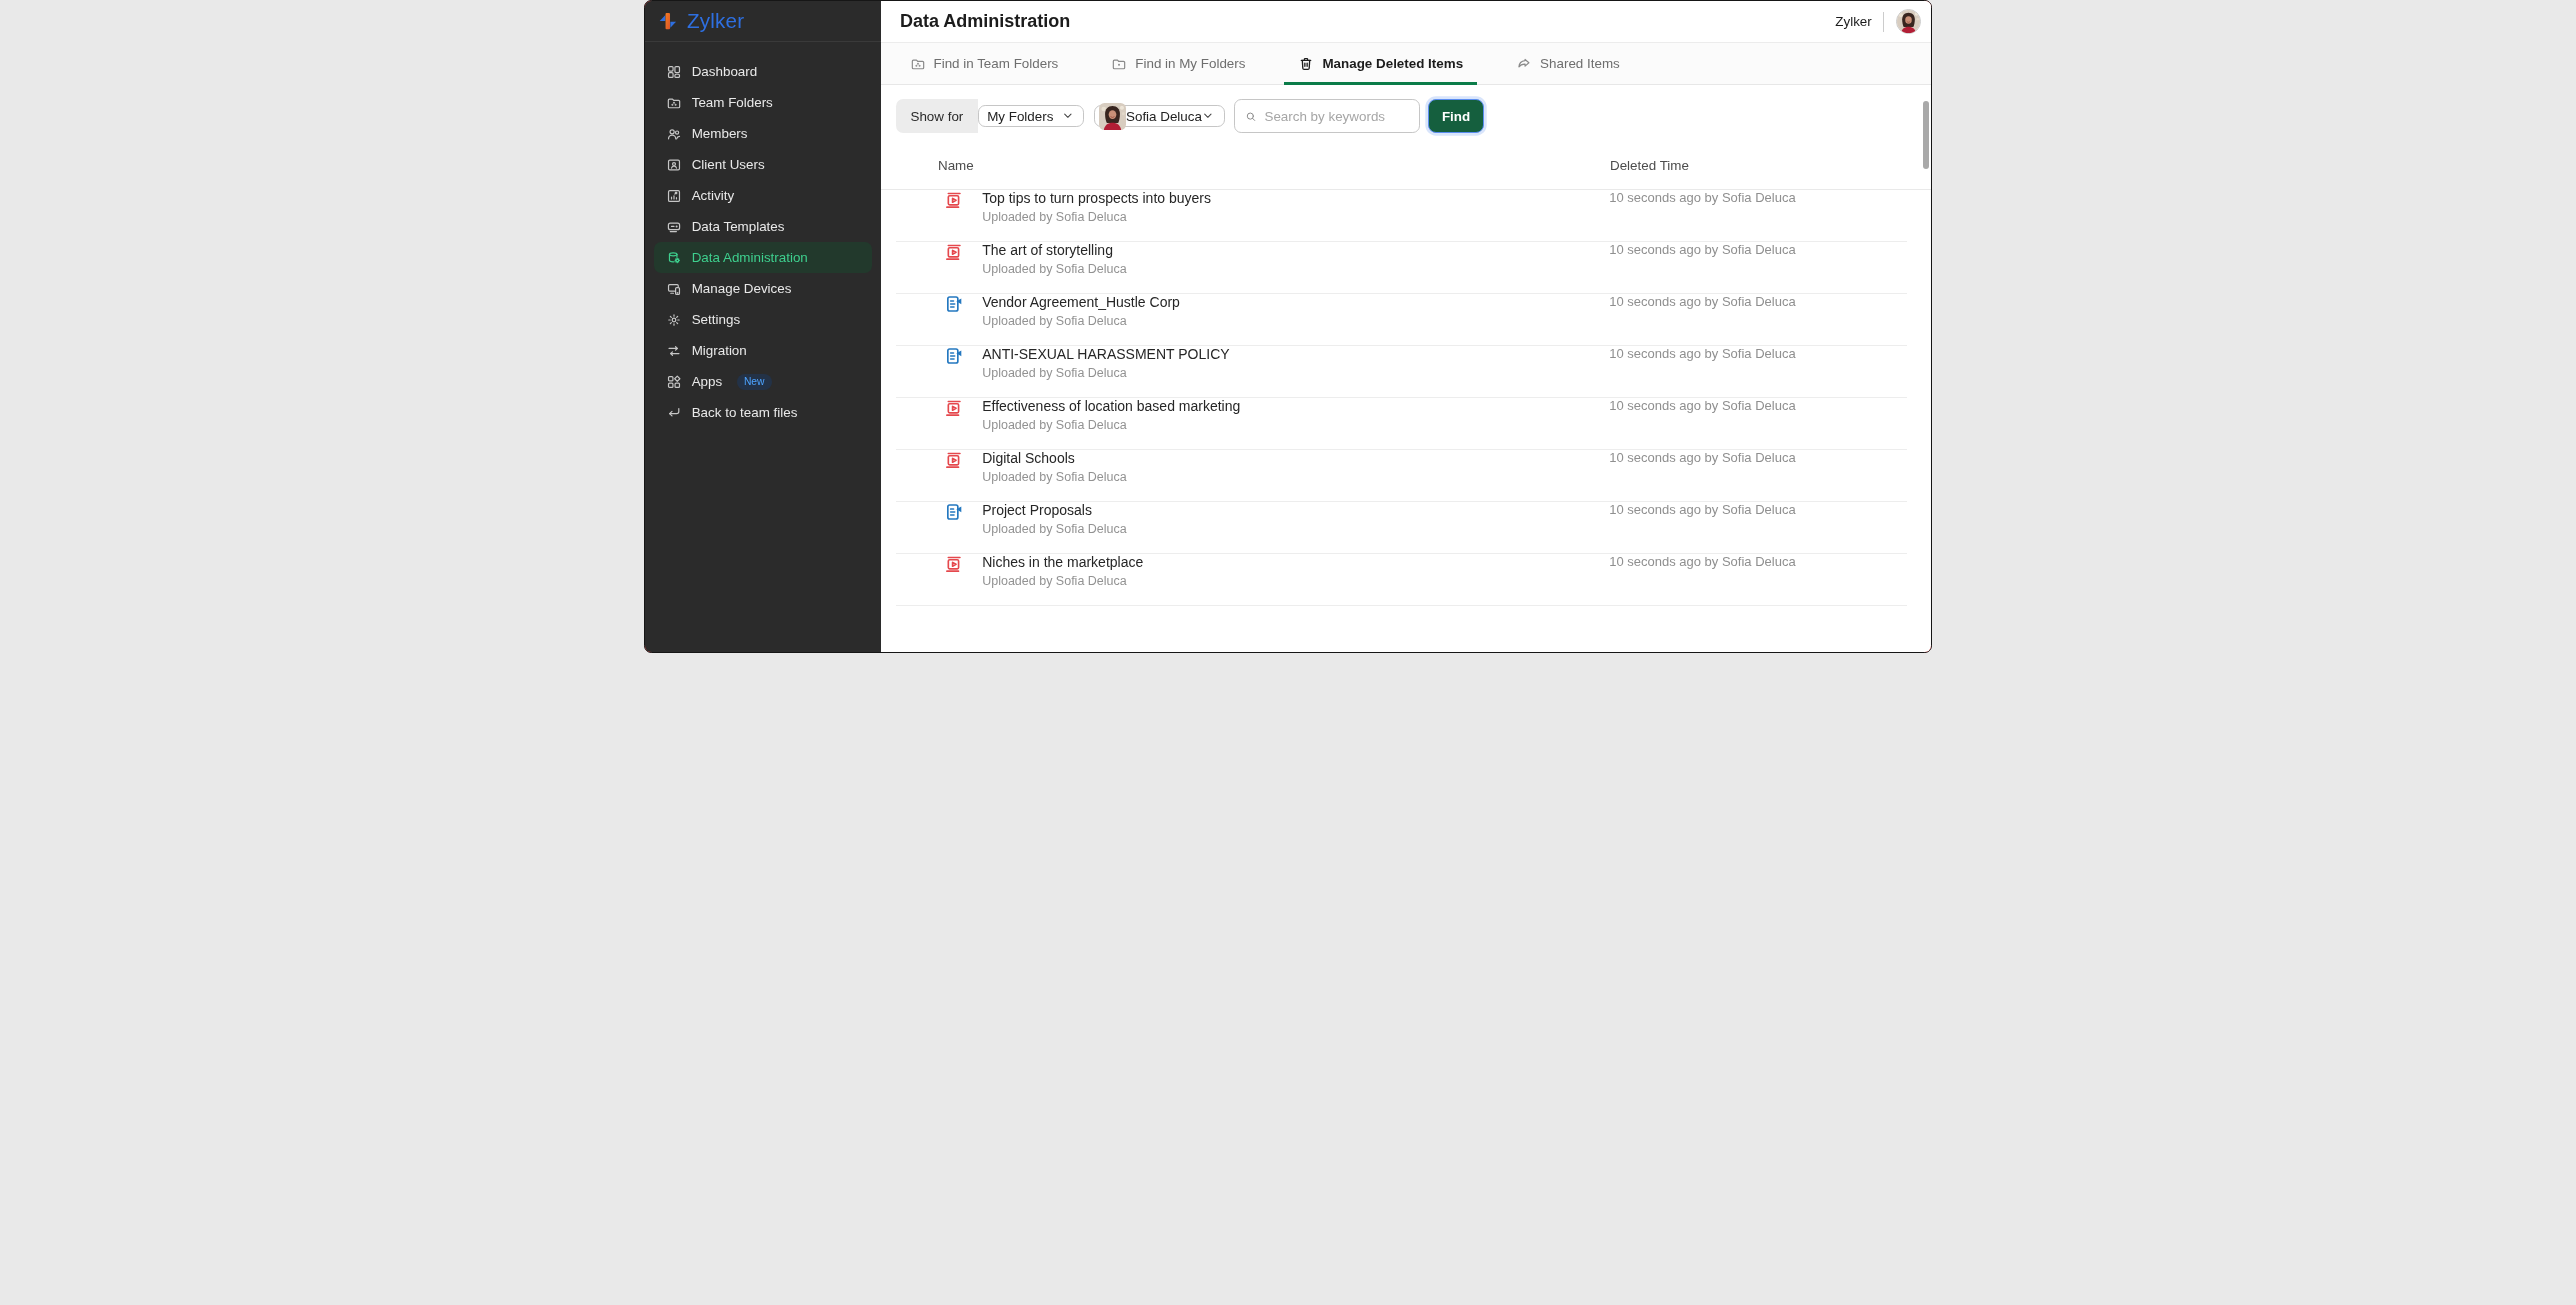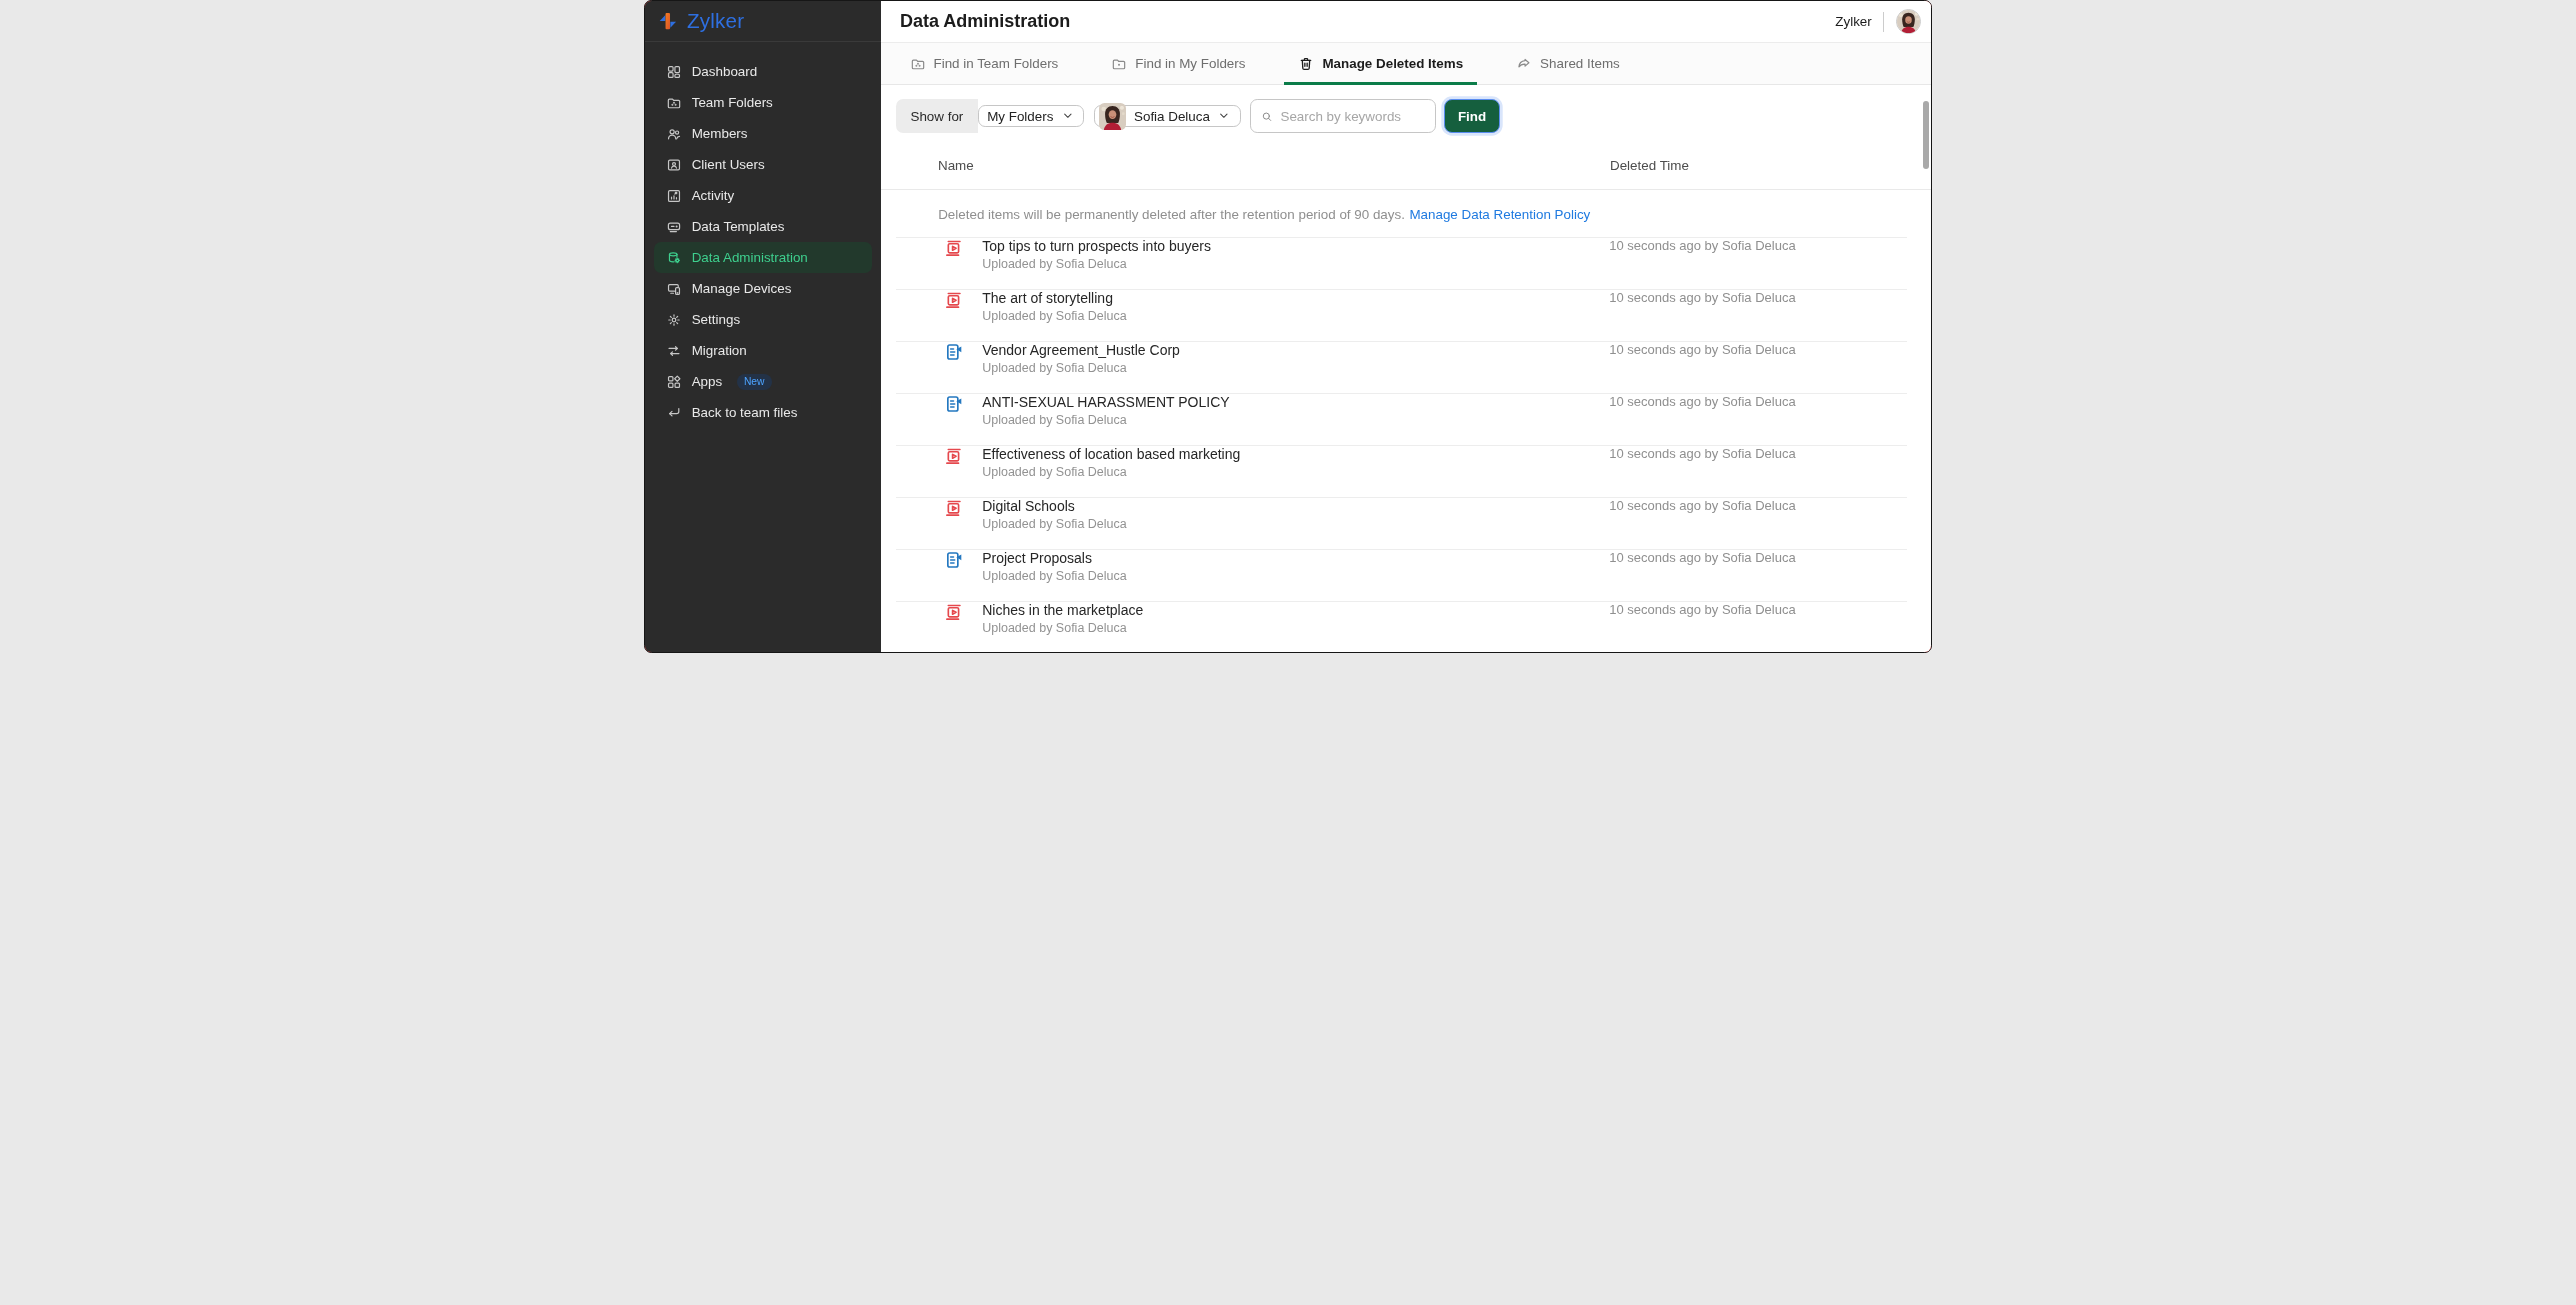--- a/index.html
+++ b/index.html
@@ -46,21 +46,21 @@
   .tab.active::after{content:"";position:absolute;left:-1.8px;right:-1.8px;bottom:-0.9px;height:2.7px;background:var(--accent-green)}
 
   
   .filter-row{display:flex;align-items:center;margin:14.3px 0 0 15.2px;height:34px}
   .showfor{height:34px;display:flex;align-items:center;padding:0 14.3px;background:#ececec;border-radius:7.2px 0 0 7.2px;font-size:13.4px;color:#2a2a2a}
   .select{height:22px;background:#fff;border:0.9px solid #c6c6c6;border-radius:7.2px;display:flex;align-items:center;cursor:pointer}
   .folder-select{width:106px;justify-content:center;gap:9px}
   .sel-label{font-size:13.4px;color:#222}
   .chev{width:11.7px;height:11.7px;color:#444;display:flex}
   .chev svg{width:100%;height:100%}
-  .user-select{margin-left:10.8px;padding:0 10.8px 0 3.6px;gap:8px}
+  .user-select{margin-left:10.8px;padding:0 10.8px 0 3.6px;}
   .avatar-square{width:27px;height:27px;border-radius:5.4px;overflow:hidden;flex:0 0 27px}
   .search{margin-left:9px;width:186px;height:34px;border:0.9px solid #c6c6c6;border-radius:7.2px;display:flex;align-items:center;padding:0 10px;gap:7.2px;background:#fff}
   .search .sicon{width:13.4px;height:13.4px;color:#8a8a8a;display:flex}
   .search .sicon svg{width:100%;height:100%}
   .search input{border:none;outline:none;font-size:13.4px;color:#333;width:100%;background:transparent;font-family:inherit}
   .search input::placeholder{color:#a6a6a6}
   .find-btn{margin-left:8px;height:34px;padding:0 12.5px;background:var(--find-button-green);color:#fff;font-size:13.4px;font-weight:700;border:1.8px solid #5b8df0;border-radius:8px;box-shadow:0 0 0 2.7px #d9e5fb;cursor:pointer;font-family:inherit}
 
   
   .table-head{position:relative;margin-top:25px;padding-bottom:16px;border-bottom:0.9px solid #e9e9e9;font-size:13.4px;color:#4d4d4d}
@@ -348,23 +348,20 @@
       </span>
       <button class="find-btn">Find</button>
     </div>
 
     <div class="table-head">
       <span class="th-name">Name</span>
       <span class="th-time">Deleted Time</span>
     </div>
 
     <div class="list">
-      <div class="notice">
-        <span>Deleted items will be permanently deleted after the retention period of 90 days.</span><a class="link">Manage Data Retention Policy</a>
-      </div>
       <div id="rows-mount">
           <div class="row">
     <span class="ficon video">
               <svg viewBox="0 0 24 24" fill="none" stroke="currentColor" stroke-width="2" stroke-linecap="round" stroke-linejoin="round">
                 <path d="M5.2 4.2h13.9"></path>
                 <rect x="5.2" y="6.9" width="12.3" height="10.9" rx="1.6"></rect>
                 <path d="M10.3 10.1l4.1 2.3-4.1 2.3z"></path>
                 <path d="M3.5 20.6h13.9"></path>
               </svg>
             </span>

